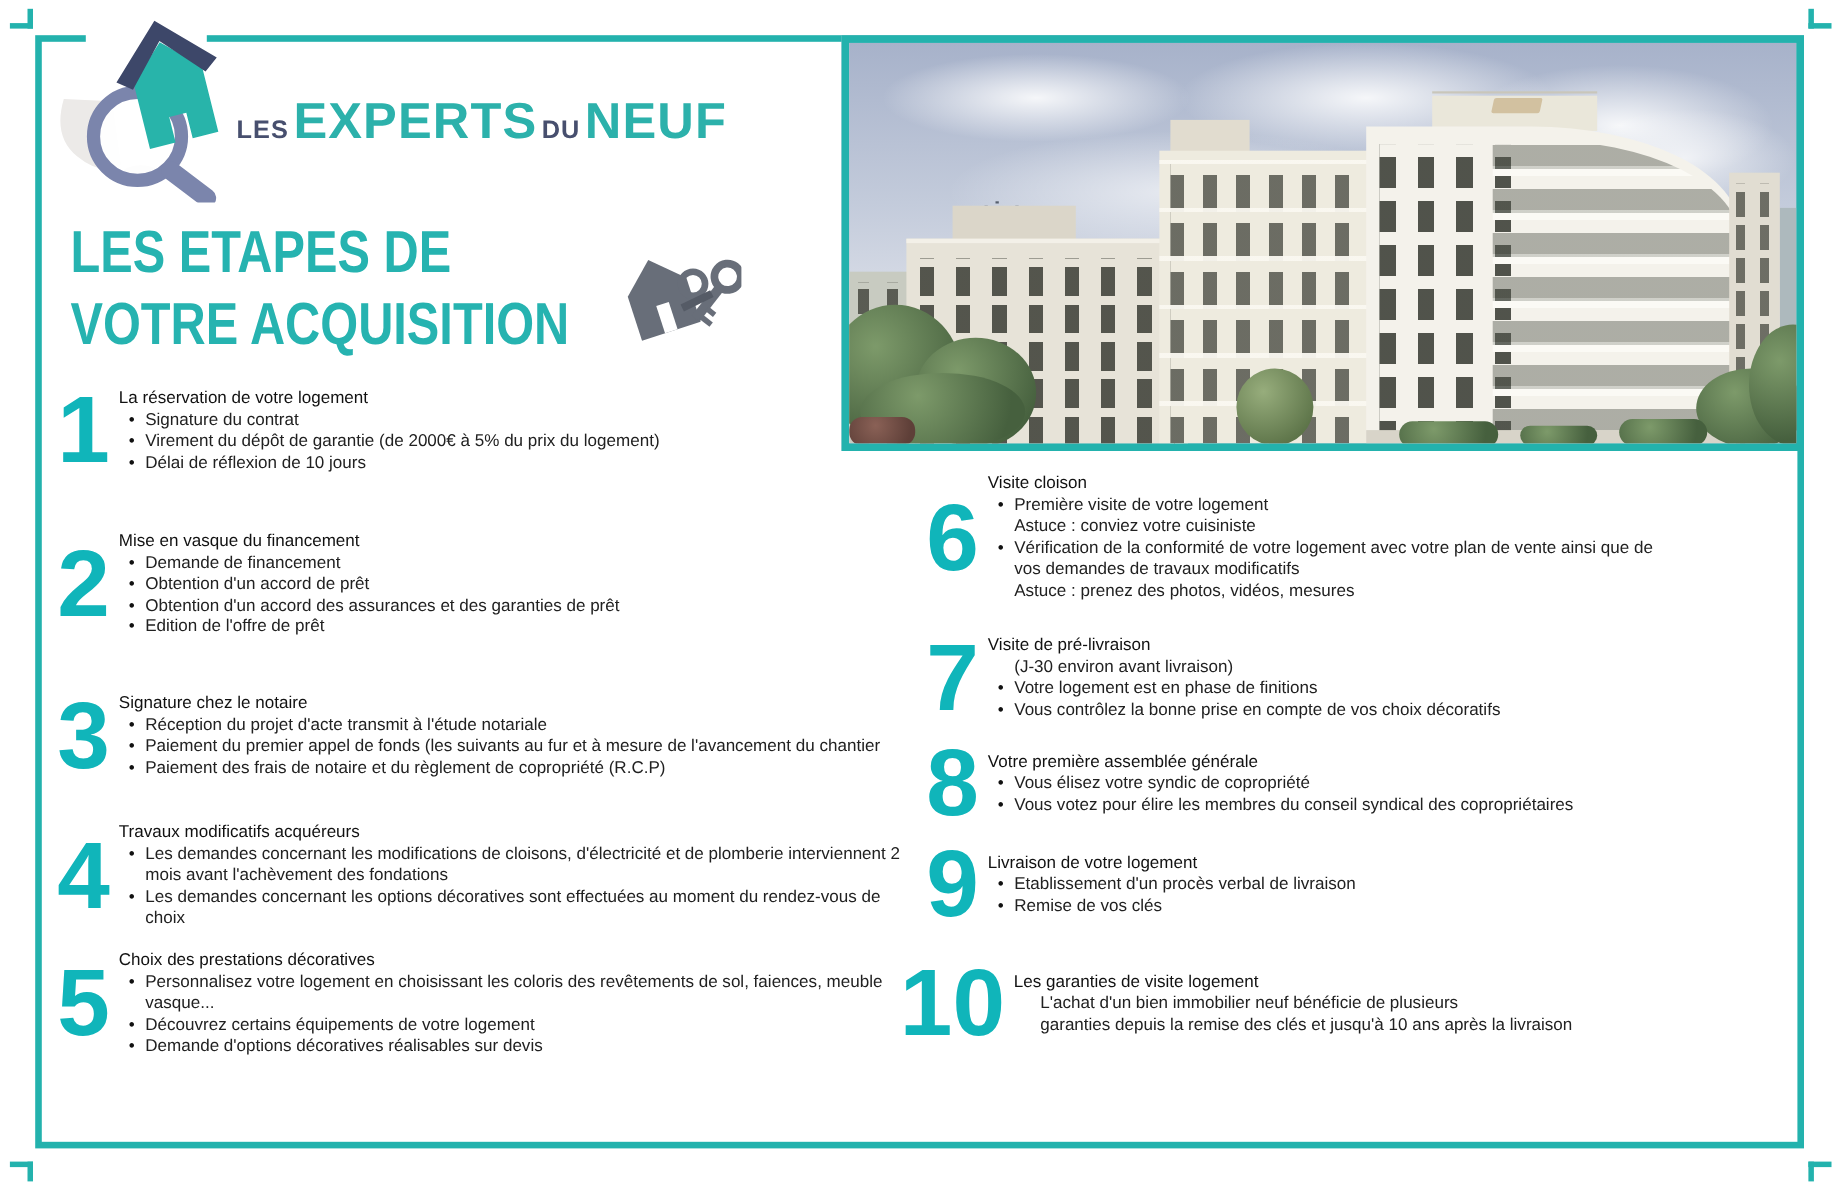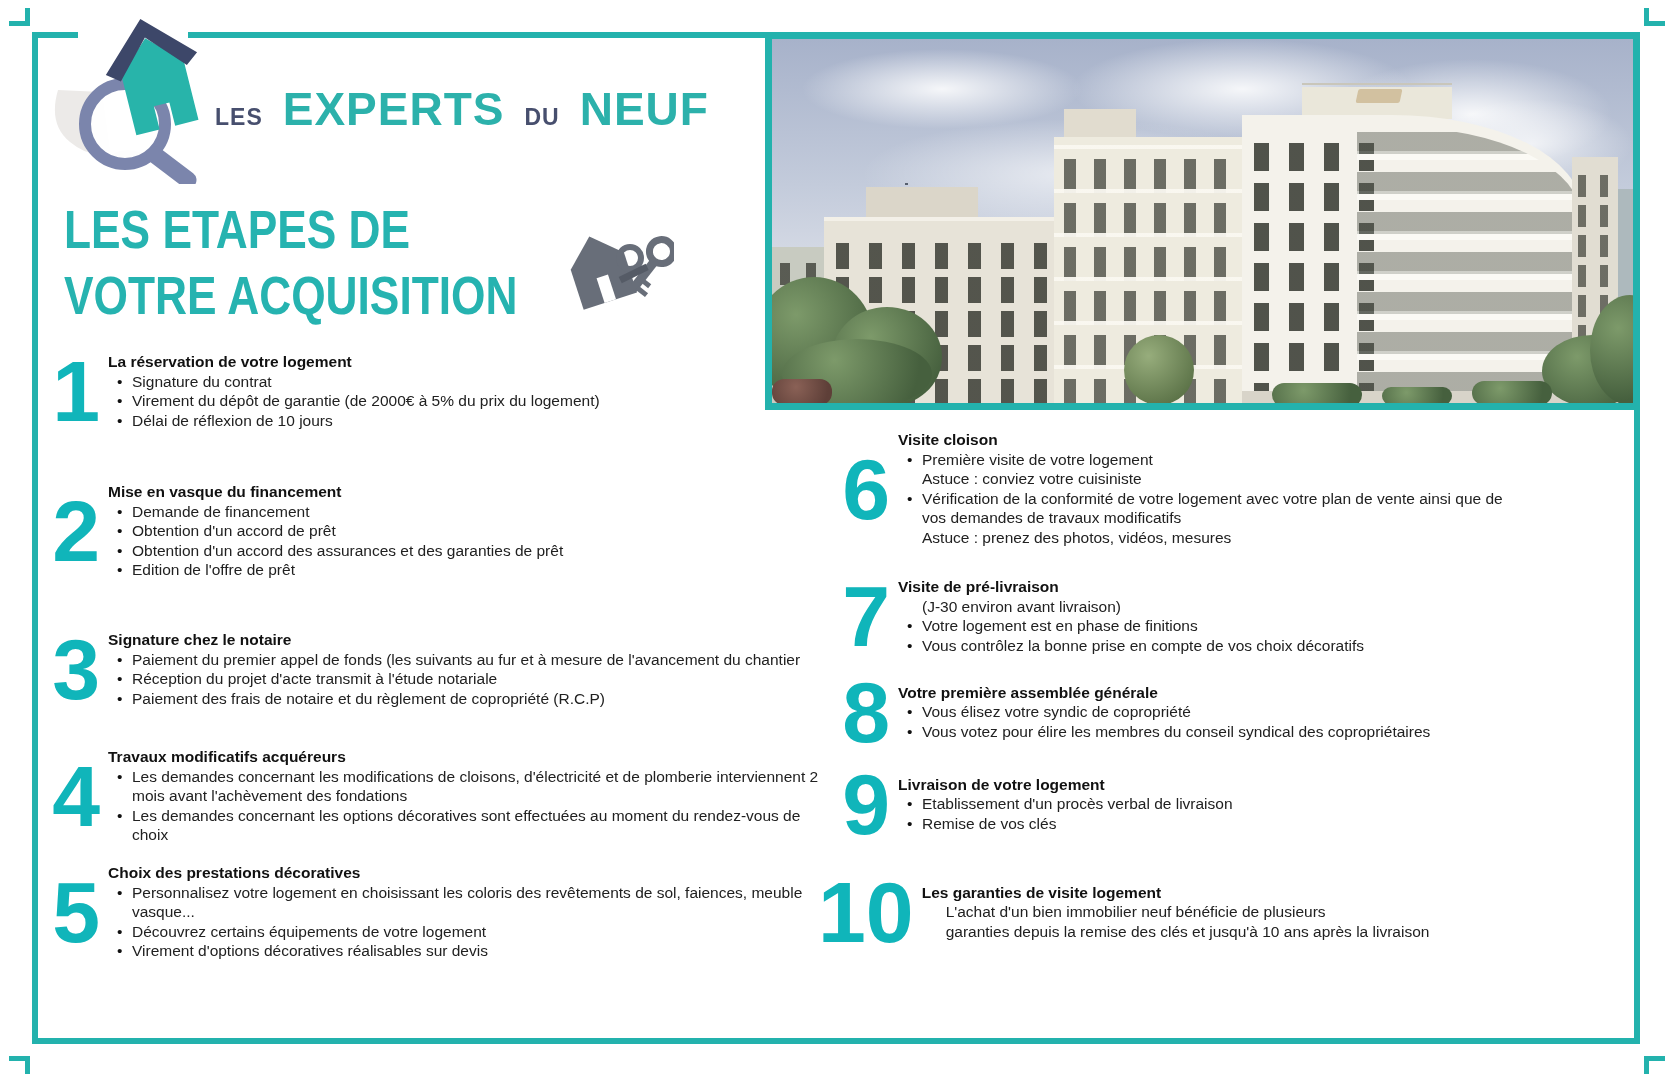--- a/index.html
+++ b/index.html
@@ -15,21 +15,21 @@
   
   .frame{position:absolute;left:32px;top:32px;width:1596px;height:1000px;
     border:6px solid var(--c-accent);}
   .corner{position:absolute;width:16px;height:13px;}
   .c-tl{left:9px;top:8px;border-right:5px solid var(--c-accent);border-bottom:5px solid var(--c-accent);}
   .c-tr{left:1644px;top:8px;border-left:5px solid var(--c-accent);border-bottom:5px solid var(--c-accent);}
   .c-bl{left:9px;top:1056px;border-right:5px solid var(--c-accent);border-top:5px solid var(--c-accent);}
   .c-br{left:1644px;top:1056px;border-left:5px solid var(--c-accent);border-top:5px solid var(--c-accent);}
   
   .logo-icon{position:absolute;left:50px;top:6px;width:170px;height:178px;}
-  .logo-text{position:absolute;left:215px;top:82px;display:flex;align-items:baseline;gap:20px;white-space:nowrap;}
+  .logo-text{position:absolute;left:215px;top:82px;display:flex;align-items:baseline;gap:4px;white-space:nowrap;}
   .logo-small{font-size:23px;font-weight:700;color:var(--c-logo_navy);letter-spacing:1px;}
   .logo-big{font-size:46px;font-weight:700;color:var(--c-logo_teal);letter-spacing:1px;}
   
   .title{position:absolute;left:64px;top:196px;font-size:54px;font-weight:700;
     color:var(--c-title);line-height:66px;letter-spacing:0;
     transform:scaleX(.82);transform-origin:left top;white-space:nowrap;}
   .keys-icon{position:absolute;left:556px;top:220px;width:118px;height:95px;}
   
   .photo{position:absolute;left:765px;top:32px;width:875px;height:378px;
     border:7px solid var(--c-accent);box-sizing:border-box;overflow:hidden;background:#c3cbdb;}
@@ -88,21 +88,21 @@
   .t9{left:700px;top:342px;width:80px;height:24px;border-radius:12px;}
   .t10{left:0;top:340px;width:60px;height:26px;border-radius:12px;background:radial-gradient(circle at 40% 30%,#8a6156,#5e3f38 80%);}
   
   .step{position:absolute;display:flex;align-items:center;}
   .s-left{left:40px;width:789px;}
   .s-right{left:818px;width:706px;}
   .step-num{flex:0 0 60px;font-size:86px;font-weight:700;color:var(--c-number);
     line-height:62px;text-align:right;padding-right:8px;white-space:nowrap;}
   .s-right .step-num{flex:0 0 72px;}
   .step-body{flex:1;font-size:15.5px;line-height:19.5px;color:var(--c-text);}
-  .step-heading{font-weight:700;color:var(--c-heading);}
+  .step-heading{font-weight:400;color:var(--c-heading);}
   .line{position:relative;padding-left:24px;}
   .line.b::before{content:"\2022";position:absolute;left:9px;top:0;color:#111;}
 </style>
 </head>
 <body>
 
 <div class="frame"></div>
 <div class="corner c-tl"></div>
 <div class="corner c-tr"></div>
 <div class="corner c-bl"></div>
@@ -213,42 +213,42 @@
     <div class="line b">Obtention d'un accord de prêt</div>
     <div class="line b">Obtention d'un accord des assurances et des garanties de prêt</div>
     <div class="line b">Edition de l'offre de prêt</div>
   </div>
 </div>
 
 <div class="step s-left" style="top:630px">
   <div class="step-num">3</div>
   <div class="step-body">
     <div class="step-heading">Signature chez le notaire</div>
+    <div class="line b">Réception du projet d'acte transmit à l'étude notariale</div>
     <div class="line b">Paiement du premier appel de fonds (les suivants au fur et à mesure de l'avancement du chantier</div>
-    <div class="line b">Réception du projet d'acte transmit à l'étude notariale</div>
     <div class="line b">Paiement des frais de notaire et du règlement de copropriété (R.C.P)</div>
   </div>
 </div>
 
 <div class="step s-left" style="top:747px">
   <div class="step-num">4</div>
   <div class="step-body">
     <div class="step-heading">Travaux modificatifs acquéreurs</div>
     <div class="line b">Les demandes concernant les modifications de cloisons, d'électricité et de plomberie interviennent 2 mois avant l'achèvement des fondations</div>
     <div class="line b">Les demandes concernant les options décoratives sont effectuées au moment du rendez-vous de choix</div>
   </div>
 </div>
 
 <div class="step s-left" style="top:863px">
   <div class="step-num">5</div>
   <div class="step-body">
     <div class="step-heading">Choix des prestations décoratives</div>
     <div class="line b">Personnalisez votre logement en choisissant les coloris des revêtements de sol, faiences, meuble vasque...</div>
     <div class="line b">Découvrez certains équipements de votre logement</div>
-    <div class="line b">Virement d'options décoratives réalisables sur devis</div>
+    <div class="line b">Demande d'options décoratives réalisables sur devis</div>
   </div>
 </div>
 
 <div class="step s-right" style="top:430px">
   <div class="step-num">6</div>
   <div class="step-body">
     <div class="step-heading">Visite cloison</div>
     <div class="line b">Première visite de votre logement</div>
     <div class="line nb">Astuce : conviez votre cuisiniste</div>
     <div class="line b">Vérification de la conformité de votre logement avec votre plan de vente ainsi que de vos demandes de travaux modificatifs</div>

